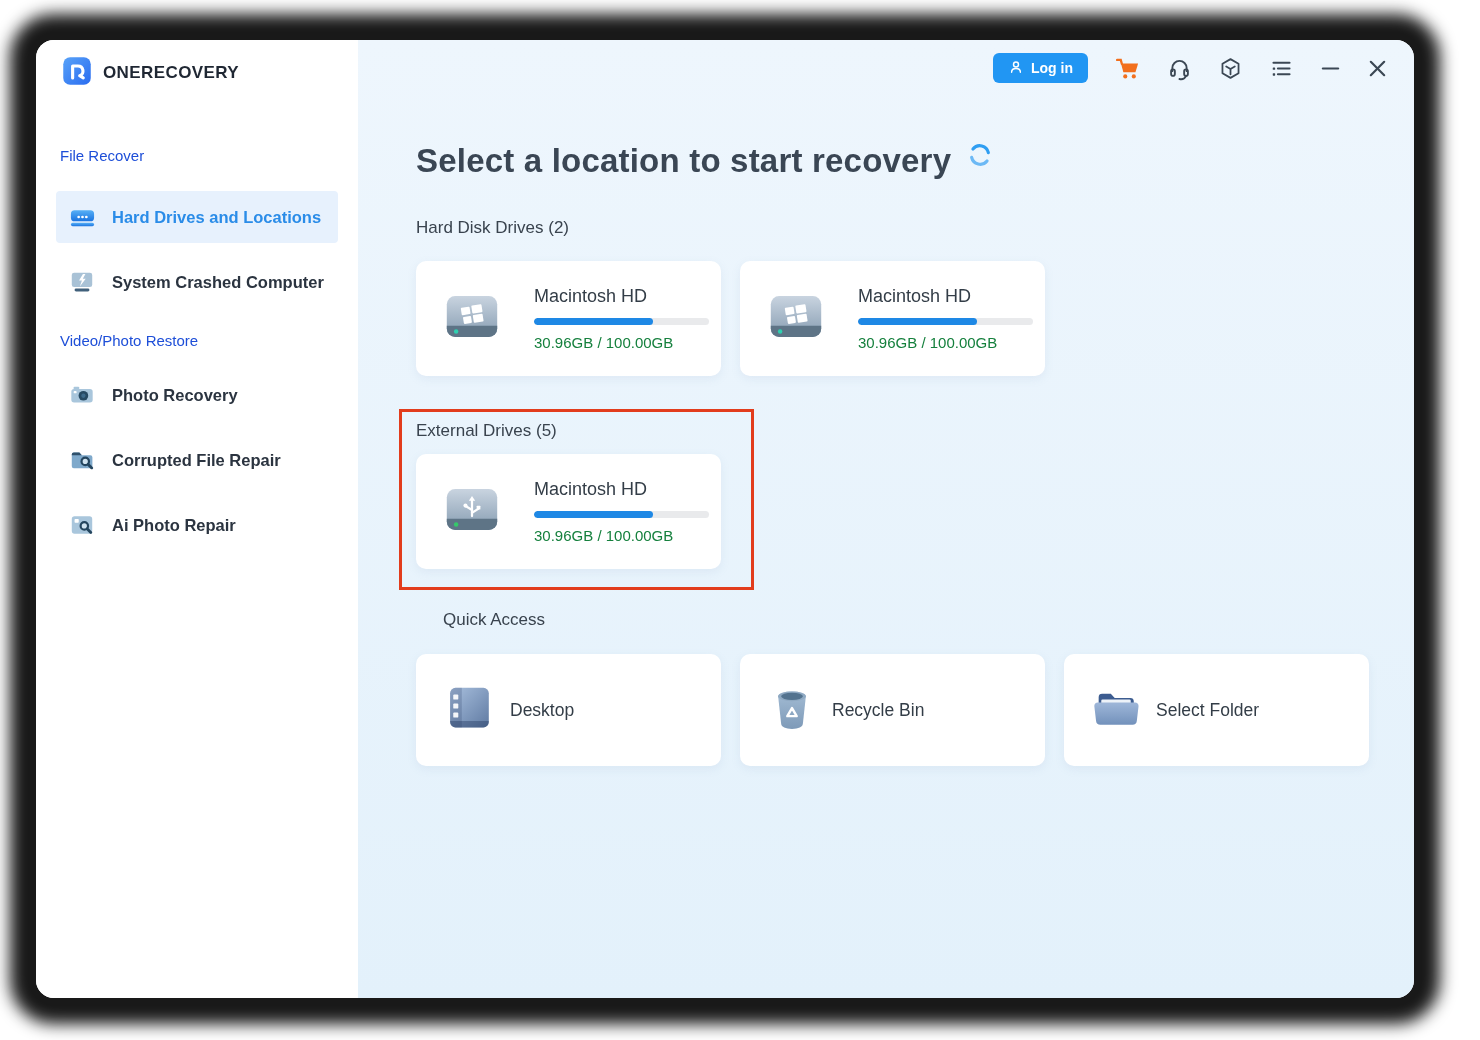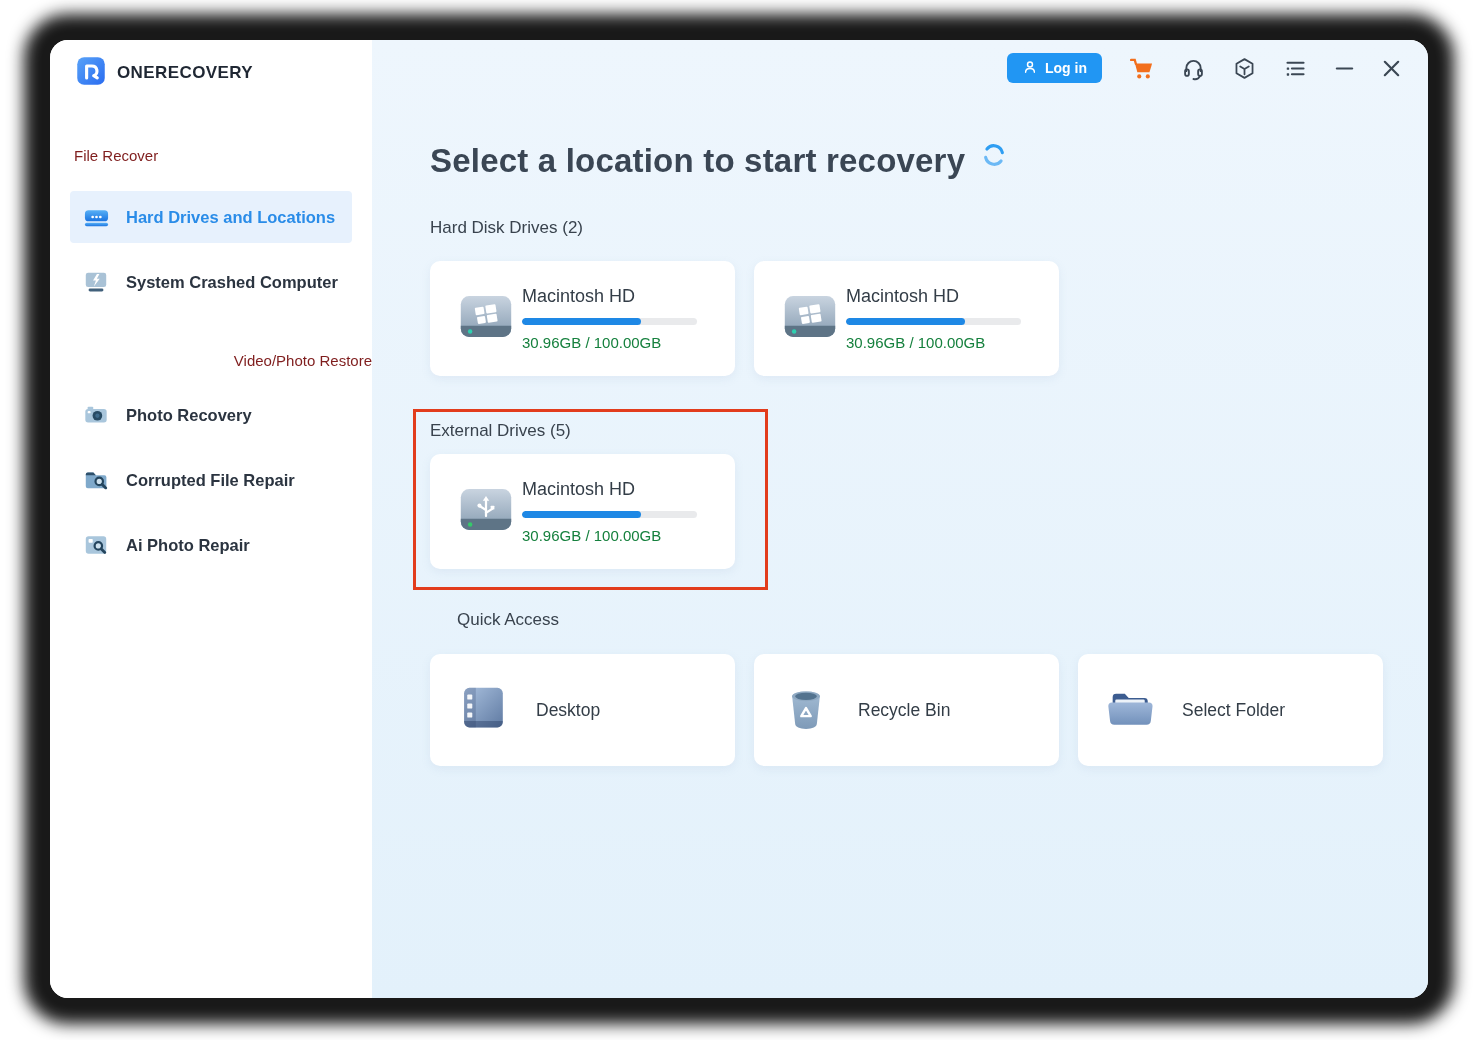--- a/index.html
+++ b/index.html
@@ -1,29 +1,29 @@
 <!DOCTYPE html>
 <html><head>
 <meta charset="utf-8">
 <style>
   * { margin:0; padding:0; box-sizing:border-box; }
   html,body { width:1480px; height:1040px; background:#ffffff; overflow:hidden;
               font-family:"Liberation Sans","DejaVu Sans",sans-serif; }
 
-  .window { position:absolute; left:50px; top:40px; width:1378px; height:958px;
+  .window { position:absolute; left:36px; top:40px; width:1378px; height:958px;
             border-radius:18px; background:#fff; display:flex; overflow:hidden;
             box-shadow:0 0 16px 26px rgba(8,8,8,0.93); }
 
   
   .sidebar { width:322px; background:#ffffff; flex-shrink:0; padding-top:16px; position:relative; z-index:2; }
   .logo-row { display:flex; align-items:center; gap:11px; padding-left:26px; height:34px; }
   .logo-text { font-size:17px; font-weight:bold; color:#1f2733; letter-spacing:.4px; }
-  .section-label { color:#7f1d1d; font-size:15px; padding-left:24px; }
+  .section-label { color:#1d4ed8; font-size:15px; padding-left:24px; }
   .sl-1 { margin-top:57px; }
-  .sl-2 { margin-top:44px;text-align:right; }
+  .sl-2 { margin-top:24px; }
   .nav-list { margin-top:27px; }
   .nav-list-2 { margin-top:20px; }
   .nav-item { display:flex; align-items:center; gap:16px; height:52px; margin:0 20px 13px 20px;
               border-radius:4px; padding-left:12px; font-size:16.5px; font-weight:bold;
               color:#2b3440; cursor:pointer; }
   .nav-item.selected { background:#e7f1fd; color:#2a8ce8; }
   .nav-icon { display:flex; align-items:center; justify-content:center; width:28px; }
 
   
   .main { flex:1; position:relative; background:linear-gradient(180deg,#eef6fd 0%,#e3f1fb 100%);
@@ -35,36 +35,36 @@
   .icon-btn { background:none; border:none; padding:0; display:flex; align-items:center; cursor:pointer; }
 
   .title-row { display:flex; align-items:flex-start; gap:16px; padding-top:102px; }
   .title { font-size:33px; font-weight:bold; color:#3a4654; letter-spacing:.2px; }
 
   .group-label { font-size:17px; color:#39434e; margin-top:38px; }
   .cards-row { display:flex; gap:19px; margin-top:23px; }
 
   .drive-card { width:305px; height:115px; background:#fff; border-radius:10px;
                 box-shadow:0 3px 10px rgba(130,160,190,.12); display:flex; align-items:center;
-                padding-left:28px; gap:8px; cursor:pointer; }
+                padding-left:28px; gap:34px; cursor:pointer; }
   .drive-name { font-size:18px; color:#333d47; }
   .progress { width:175px; height:7px; background:#e9eaec; border-radius:4px; margin-top:11px; overflow:hidden; }
   .progress-fill { height:100%; background:#1e88e5; border-radius:4px; width:0; }
   .drive-usage { font-size:15px; color:#15803d; margin-top:9px; }
 
   .external-box { width:355px; border:3px solid #e23c1c; margin-top:33px; margin-left:-17px;
                   padding:9px 0 18px 14px; }
   .external-box .group-label { margin-top:0; }
   .external-box .drive-card { margin-top:13px; }
 
   .qa-label { margin-top:20px;margin-left:27px; }
   .qa-row { display:flex; gap:19px; margin-top:24px; }
   .qa-card { width:305px; height:112px; background:#fff; border-radius:10px;
              box-shadow:0 3px 10px rgba(130,160,190,.12); display:flex; align-items:center;
-             padding-left:26px; gap:26px; cursor:pointer; }
+             padding-left:26px; gap:14px; cursor:pointer; }
   .qa-text { font-size:17.5px; color:#333d47; }
 </style>
 </head>
 <body>
 
 <svg width="0" height="0" style="position:absolute">
   <defs>
     <linearGradient id="grad-logo" x1="0" y1="0" x2="1" y2="1">
       <stop offset="0" stop-color="#58a2f8"></stop>
         <stop offset="1" stop-color="#2a6cf0"></stop>

